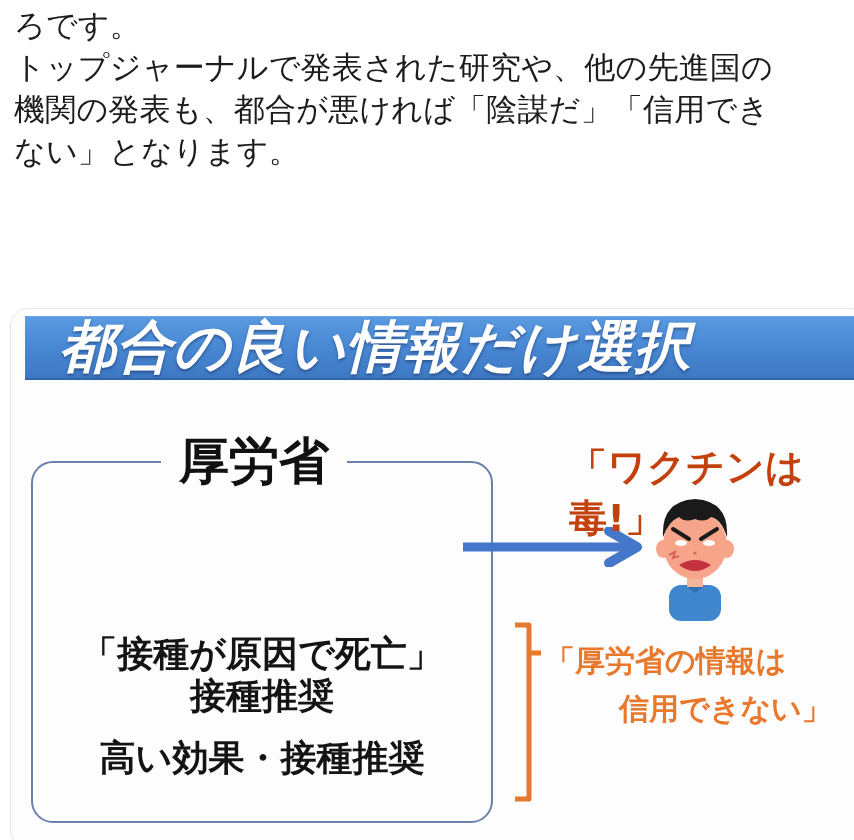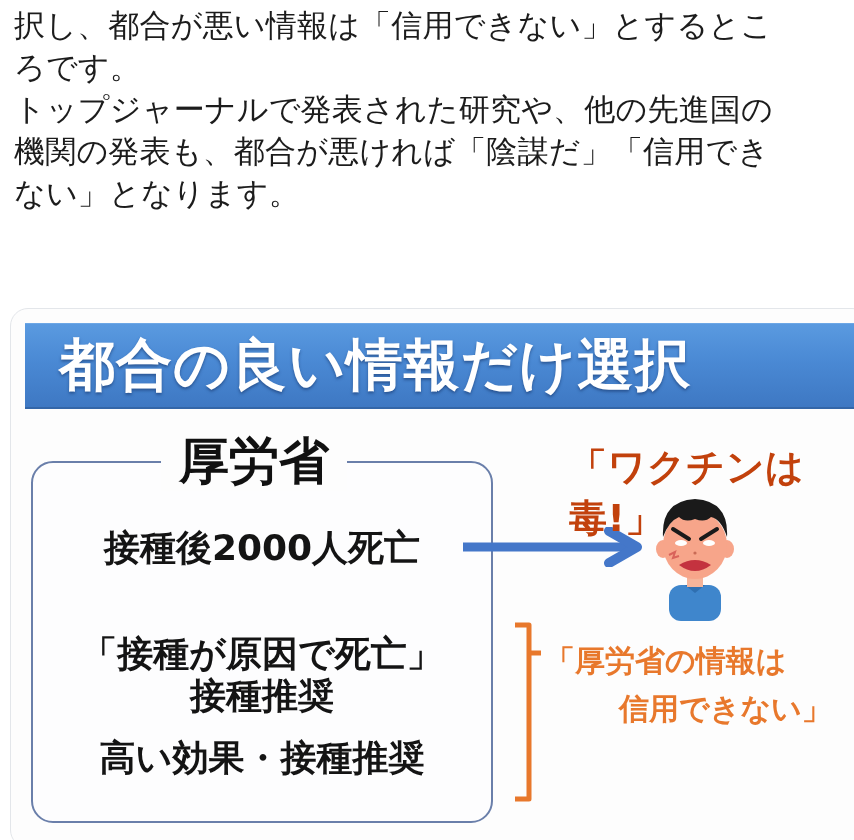--- a/index.html
+++ b/index.html
@@ -12,24 +12,24 @@
     color: #1c1c1c; font-weight: 400;
   }
   .tweet-text p { white-space: pre-wrap; }
 
   .media-card {
     position: absolute; left: 10px; top: 308px; width: 860px; height: 540px;
     border: 1px solid #e3e6ea; border-radius: 18px; background: #fdfdfd;
     overflow: hidden;
   }
   .banner {
-    position: absolute; left: 14px; top: 14px; width: 830px; height: 86px;
+    position: absolute; left: 14px; top: 7px; width: 830px; height: 64px;
     background: linear-gradient(#5a9ae0 0%, #4a89d4 45%, #3e78c3 100%);
     border-top: 1px solid #6da7e6; border-bottom: 2px solid #3366a8;
-    display: flex; align-items: center; justify-content: center;
+    display: flex; align-items: center; justify-content: center; font-style: italic;
   }
   .banner-title {
     font-family: "DejaVu Sans", sans-serif; font-weight: 700;
     font-size: 56px; color: #ffffff; letter-spacing: 1px;
     text-shadow: 0 2px 3px rgba(20,50,100,0.55);
     margin-left: -130px;
   }
 
   .mhlw-box {
     position: absolute; left: 20px; top: 152px; width: 462px; height: 362px;
@@ -61,35 +61,33 @@
     text-align: right;
   }
   .quote-mhlw span { display: block; }
   .quote-mhlw .l1 { text-align: left; margin-left: 4px; }
   .quote-mhlw .l2 { text-align: left; margin-left: 78px; }
 </style>
 </head>
 <body>
 
 <div class="tweet-text">
-  <p>択し、都合が悪い情報は「信用できない」とするとこ</p>
   <p>ろです。</p>
   <p>トップジャーナルで発表された研究や、他の先進国の</p>
   <p>機関の発表も、都合が悪ければ「陰謀だ」「信用でき</p>
   <p>ない」となります。</p>
 </div>
 
 <div class="media-card">
   <div class="banner">
     <span class="banner-title">都合の良い情報だけ選択</span>
   </div>
 
   <div class="mhlw-box">
     <div class="mhlw-title">厚労省</div>
-    <div class="mhlw-line" style="top:62px;">接種後2000人死亡</div>
     <div class="mhlw-line" style="top:168px;text-align:center;">「接種が原因で死亡」</div>
     <div class="mhlw-line" style="top:210px;">接種推奨</div>
     <div class="mhlw-line" style="top:272px;">高い効果・接種推奨</div>
   </div>
 
   <svg class="arrow" width="200" height="40" viewBox="0 0 200 40">
     <line x1="2" y1="20" x2="168" y2="20" stroke="#4477c9" stroke-width="9"></line>
     <polyline points="148,4 176,20 148,36" fill="none" stroke="#4477c9" stroke-width="10" stroke-linecap="round" stroke-linejoin="round"></polyline>
   </svg>
 

